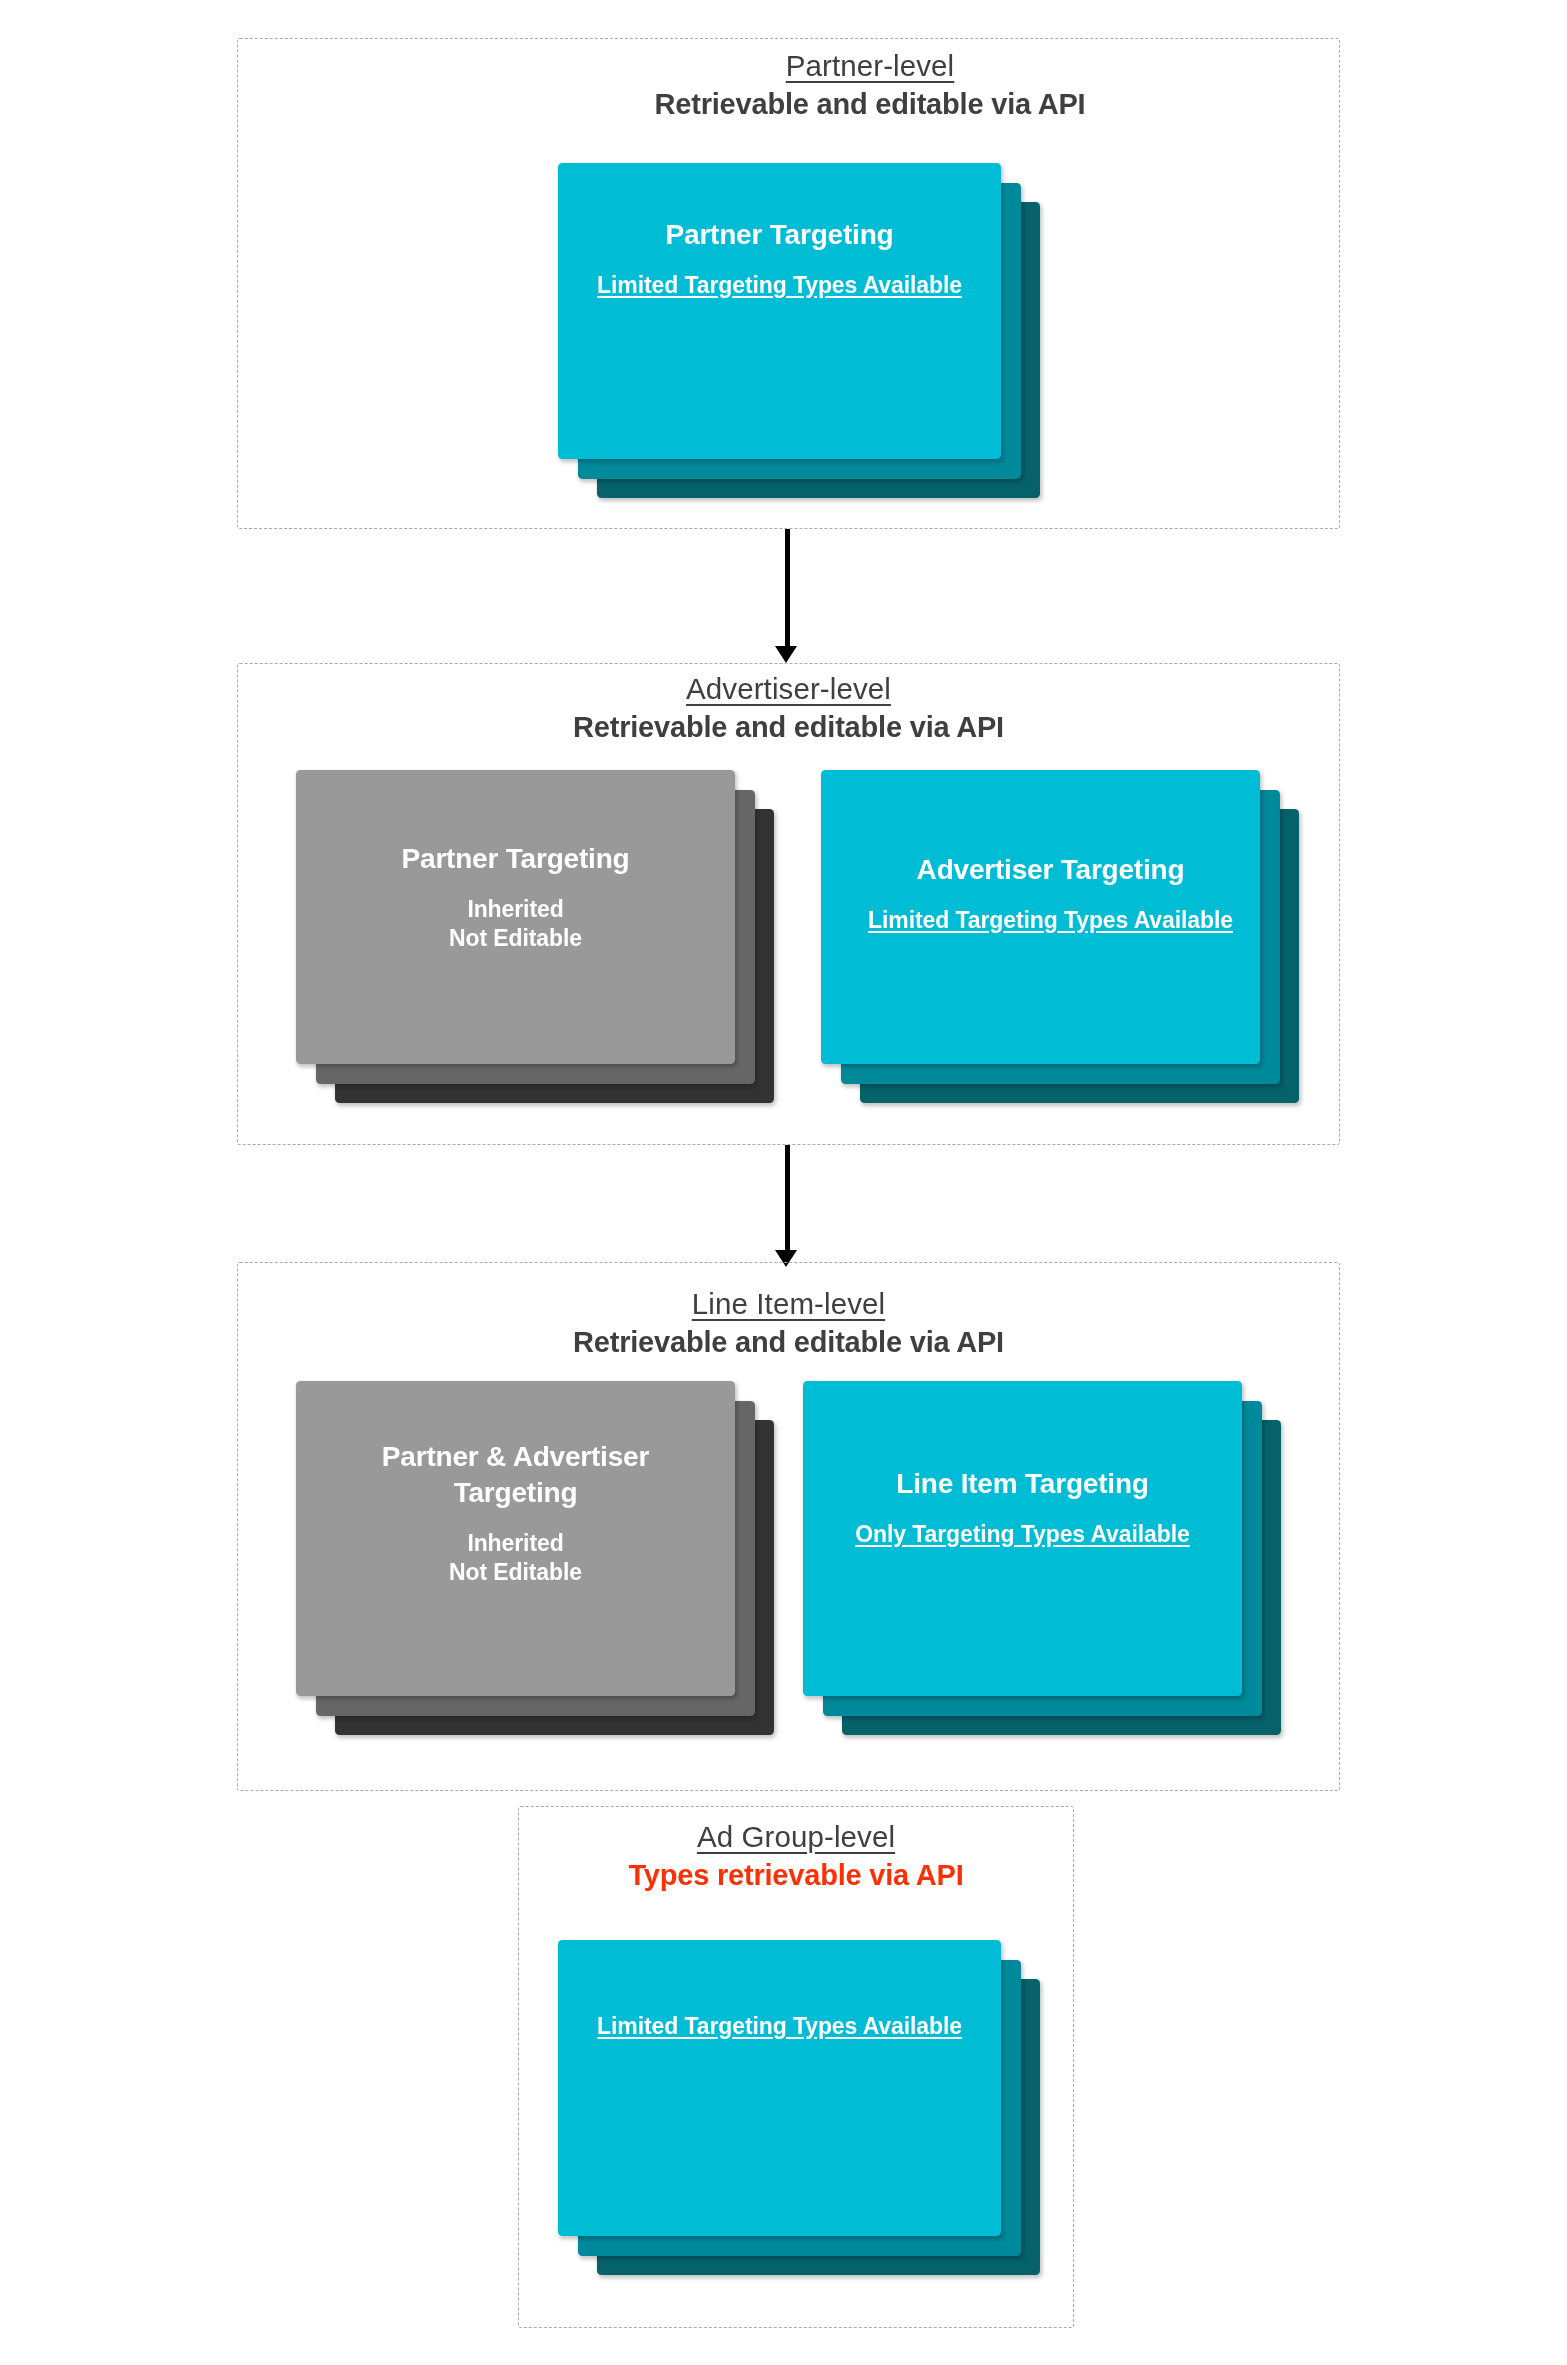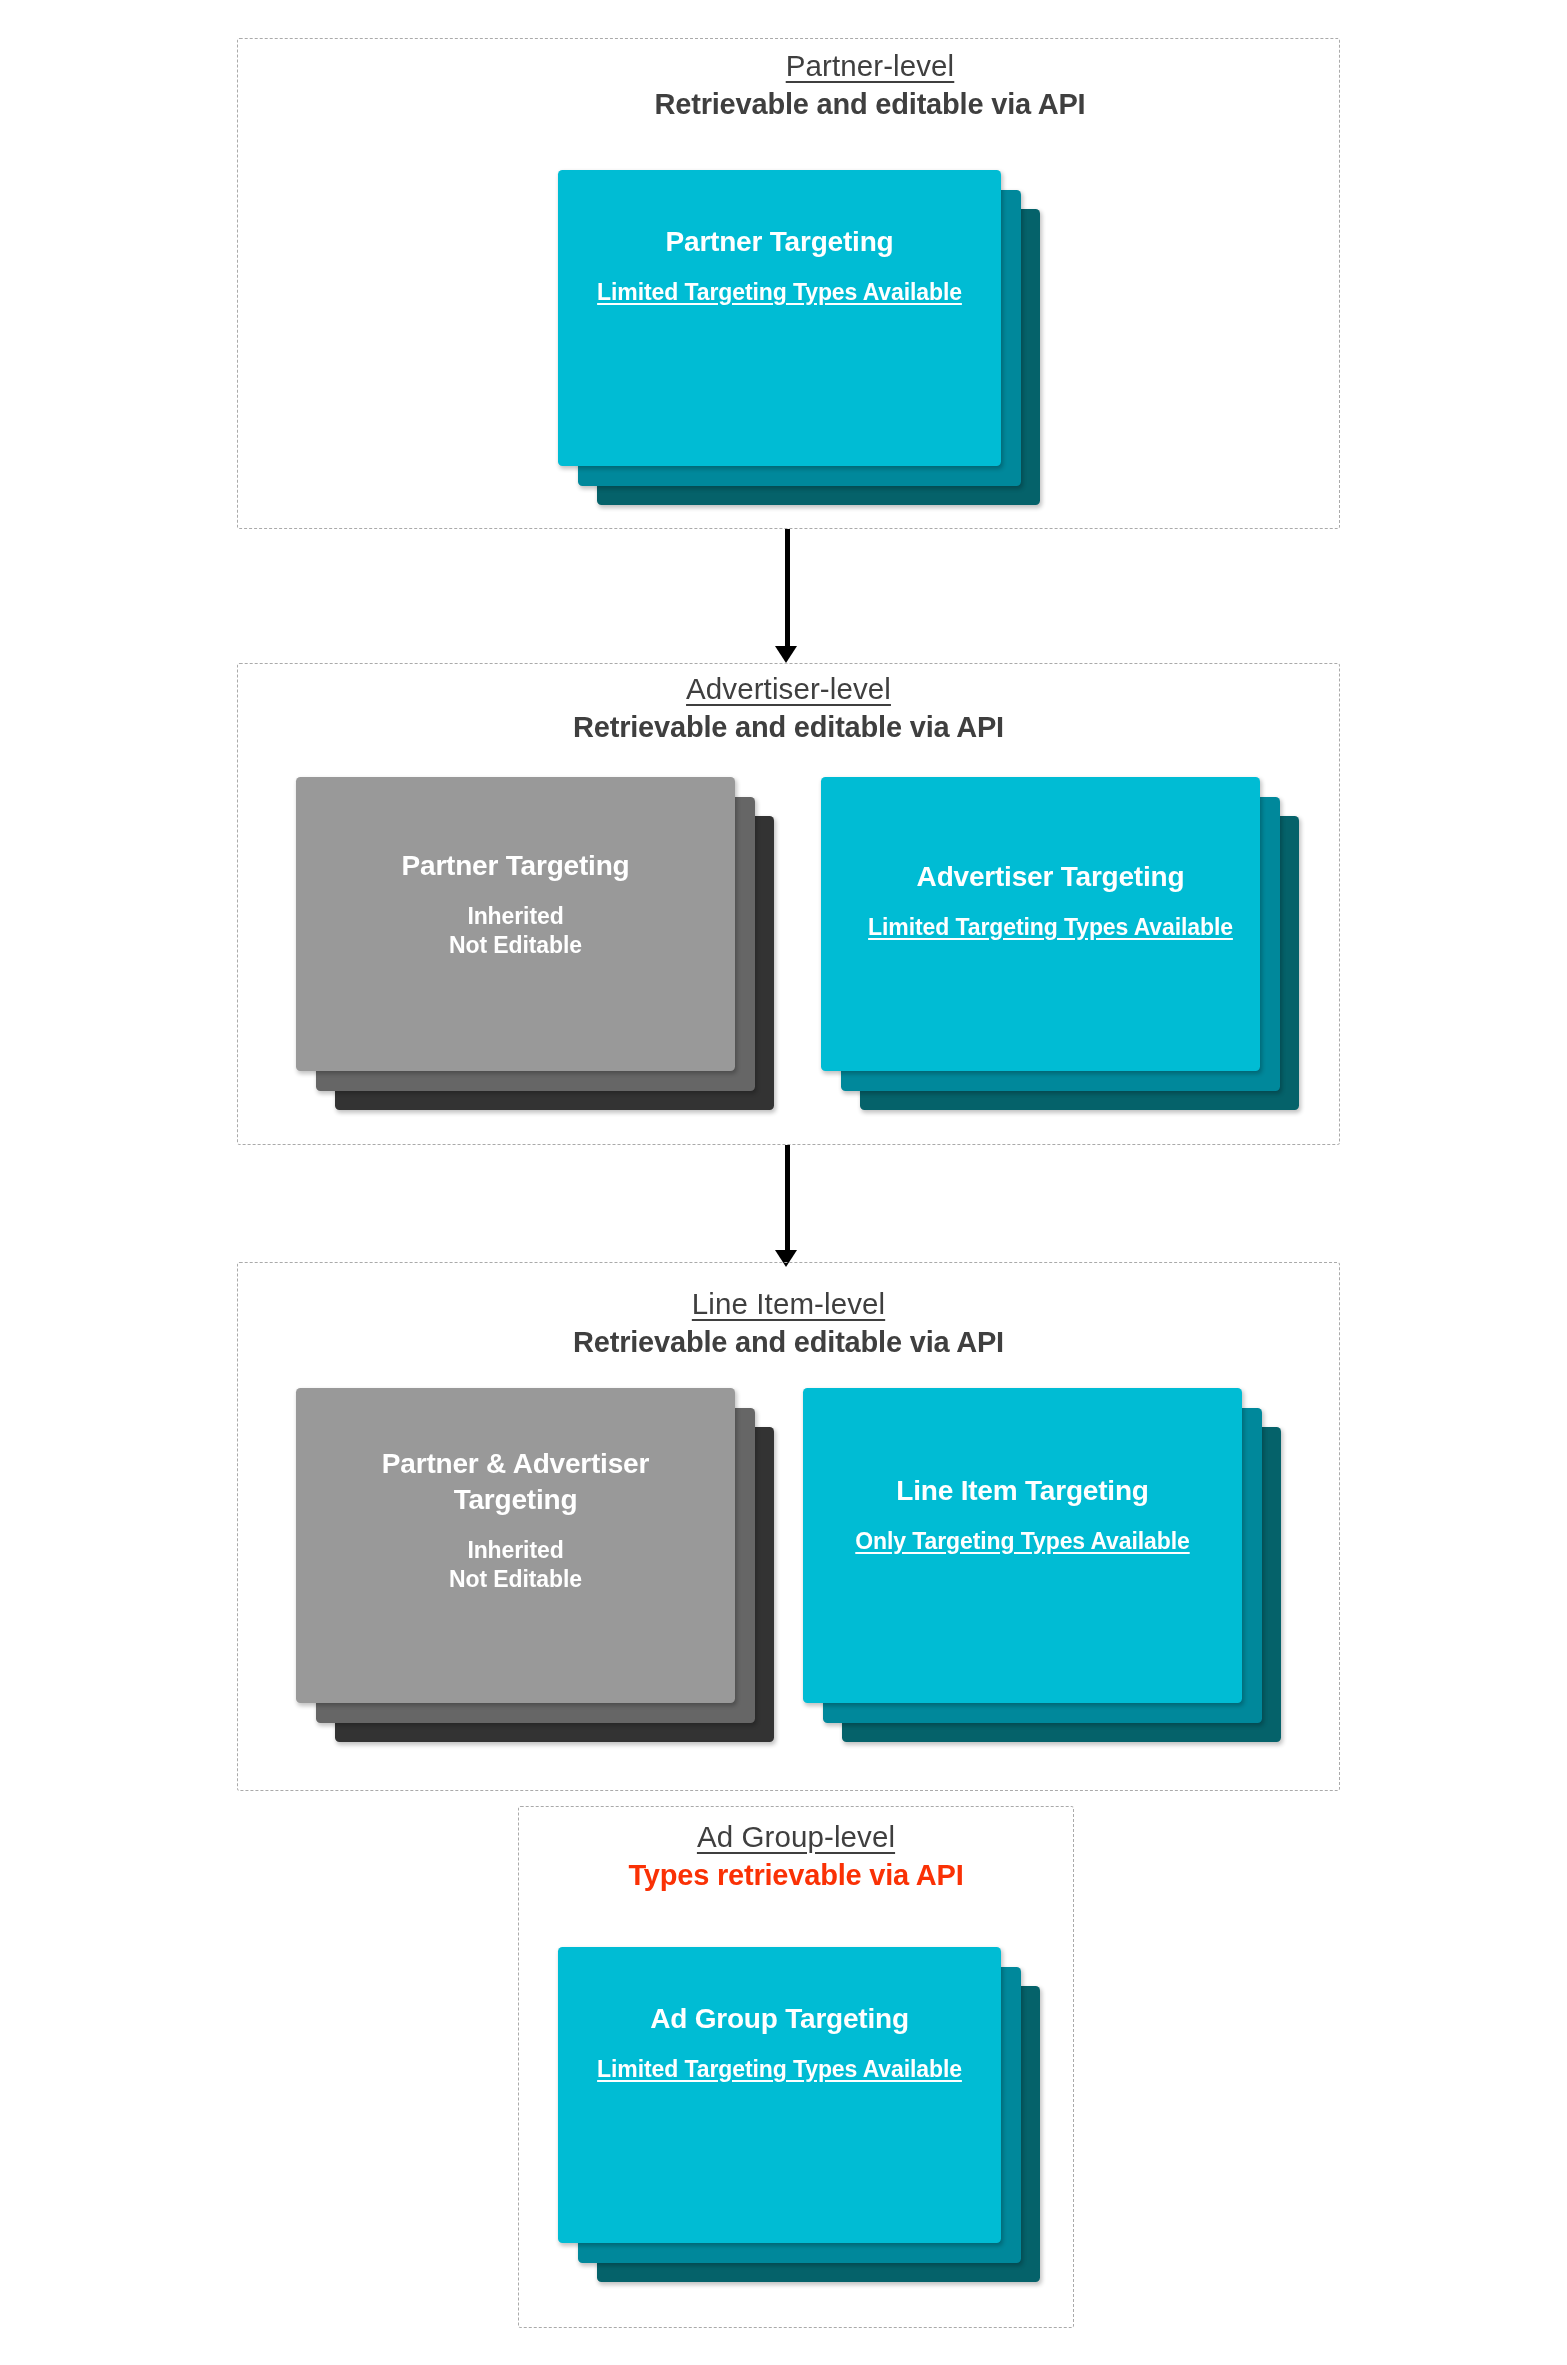--- a/index.html
+++ b/index.html
@@ -51,21 +51,20 @@
     font-weight: bold;
     color: #3f3f3f;
     margin-top: 6.3px;
     letter-spacing: -0.2px;
   }
   .level-sub.alert { color: #fa3105; }
 
   
   .card-stack {
     position: absolute;
-    margin-top: 7px;
   }
   .card-layer {
     position: absolute;
     border-radius: 4.5px;
     box-shadow: 1.8px 2.7px 4.5px rgba(0,0,0,.24);
   }
   .card-layer.back  { left: 39px; top: 39px; }
   .card-layer.mid   { left: 19.6px; top: 19.6px; }
   .card-layer.front { left: 0;    top: 0; }
 
@@ -210,19 +209,18 @@
   <div class="level-heading" style="top:1820px; left:518px; width:556px;">
     <span class="level-title">Ad Group-level</span>
     <span class="level-sub alert">Types retrievable via API</span>
   </div>
 
   <div class="card-stack" style="left:558px; top:1940px; width:482px; height:335px;">
     <div class="card-layer back" style="width:443px; height:296px; background:#05626a;"></div>
     <div class="card-layer mid" style="width:443px; height:296px; background:#00889b;"></div>
     <div class="card-layer front" style="width:443px; height:296px; background:#00bcd4;"></div>
     <div class="card-front-content" style="top:54px; width:443px;">
-      <span class="card-title">Ad Group Targeting</span>
       <span class="card-note linked">Limited Targeting Types Available</span>
     </div>
   </div>
 
 </div>
 
 
 </body></html>

